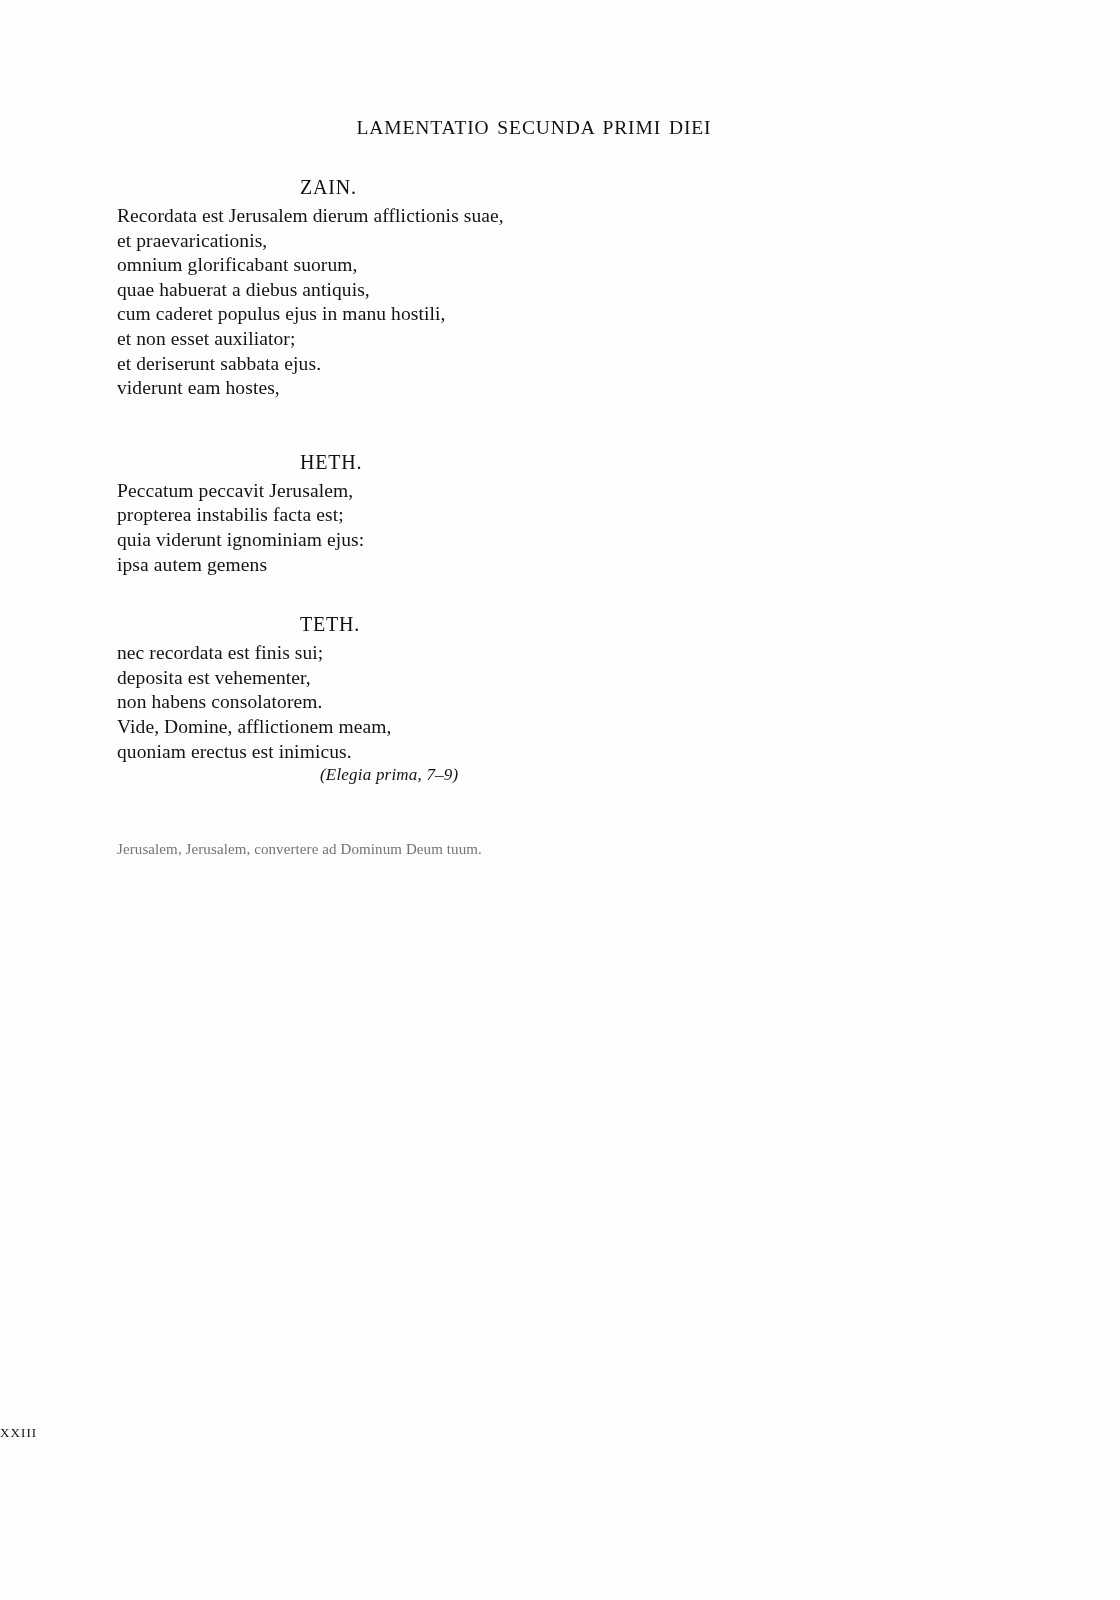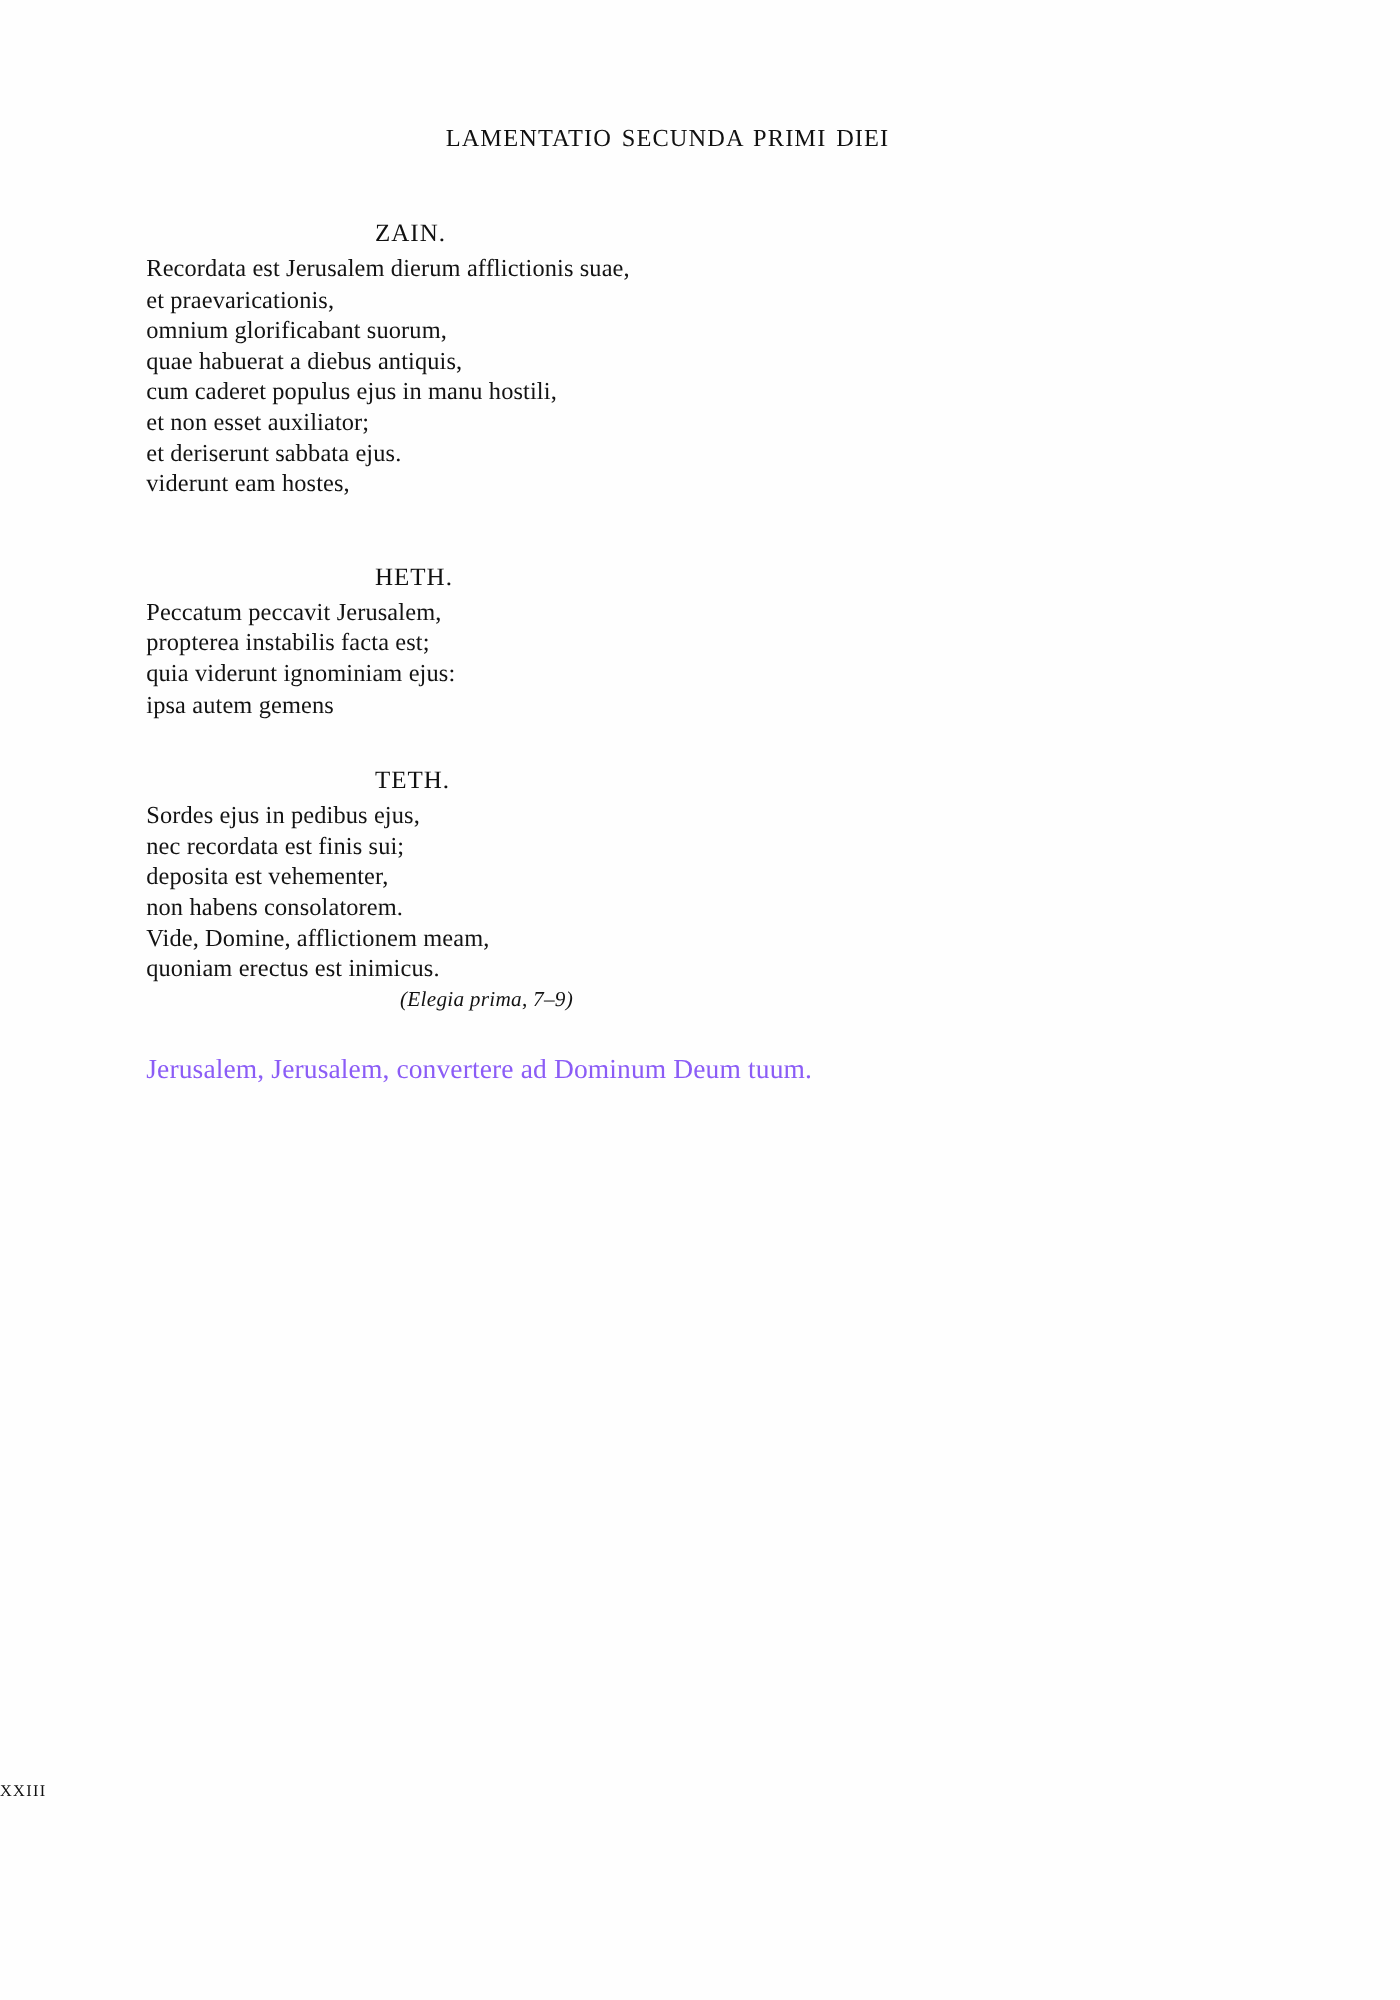--- a/index.html
+++ b/index.html
@@ -18,21 +18,21 @@
 
   .page {
     position: absolute;
     inset: 0;
     background: #fefefe;
   }
 
   
   .running-header {
     position: absolute;
-    top: 101px;
+    top: 117px;
     left: 0;
     width: 1068px;
     text-align: center;
     font-size: 19.5px;
     letter-spacing: 0.9px;
     word-spacing: 2px;
     color: #111;
   }
 
   
@@ -72,24 +72,24 @@
   .citation {
     font-style: italic;
     font-size: 17px;
     letter-spacing: 0.2px;
     padding-left: 203px;
     margin: 1px 0 0 0;
     color: #131313;
   }
 
   .closing-line {
-    font-size: 22px;
+    font-size: 15px;
     line-height: 24.6px;
-    color: #8b5cf6;
-    margin: 33px 0 0 0;
+    color: #737373;
+    margin: 52px 0 0 0;
     letter-spacing: 0.1px;
   }
 
   
   .stanza.s1 { margin-bottom: 50px; }
   .stanza.s2 { margin-bottom: 36px; }
   .stanza.s3 { margin-bottom: 0; }
 
   
   .folio {
@@ -132,21 +132,20 @@
         <li class="verse-line">Peccatum peccavit Jerusalem,</li>
         <li class="verse-line">propterea instabilis facta est;</li>
         <li class="verse-line">quia viderunt ignominiam ejus:</li>
         <li class="verse-line">ipsa autem gemens</li>
       </ul>
     </div>
 
     <div class="stanza s3">
       <div class="stanza-heading">TETH.</div>
       <ul class="verse-lines">
-        <li class="verse-line">Sordes ejus in pedibus ejus,</li>
         <li class="verse-line">nec recordata est finis sui;</li>
         <li class="verse-line">deposita est vehementer,</li>
         <li class="verse-line">non habens consolatorem.</li>
         <li class="verse-line">Vide, Domine, afflictionem meam,</li>
         <li class="verse-line">quoniam erectus est inimicus.</li>
       </ul>
       <div class="citation">(Elegia prima, 7–9)</div>
     </div>
 
     <div class="closing-line">Jerusalem, Jerusalem, convertere ad Dominum Deum tuum.</div>

